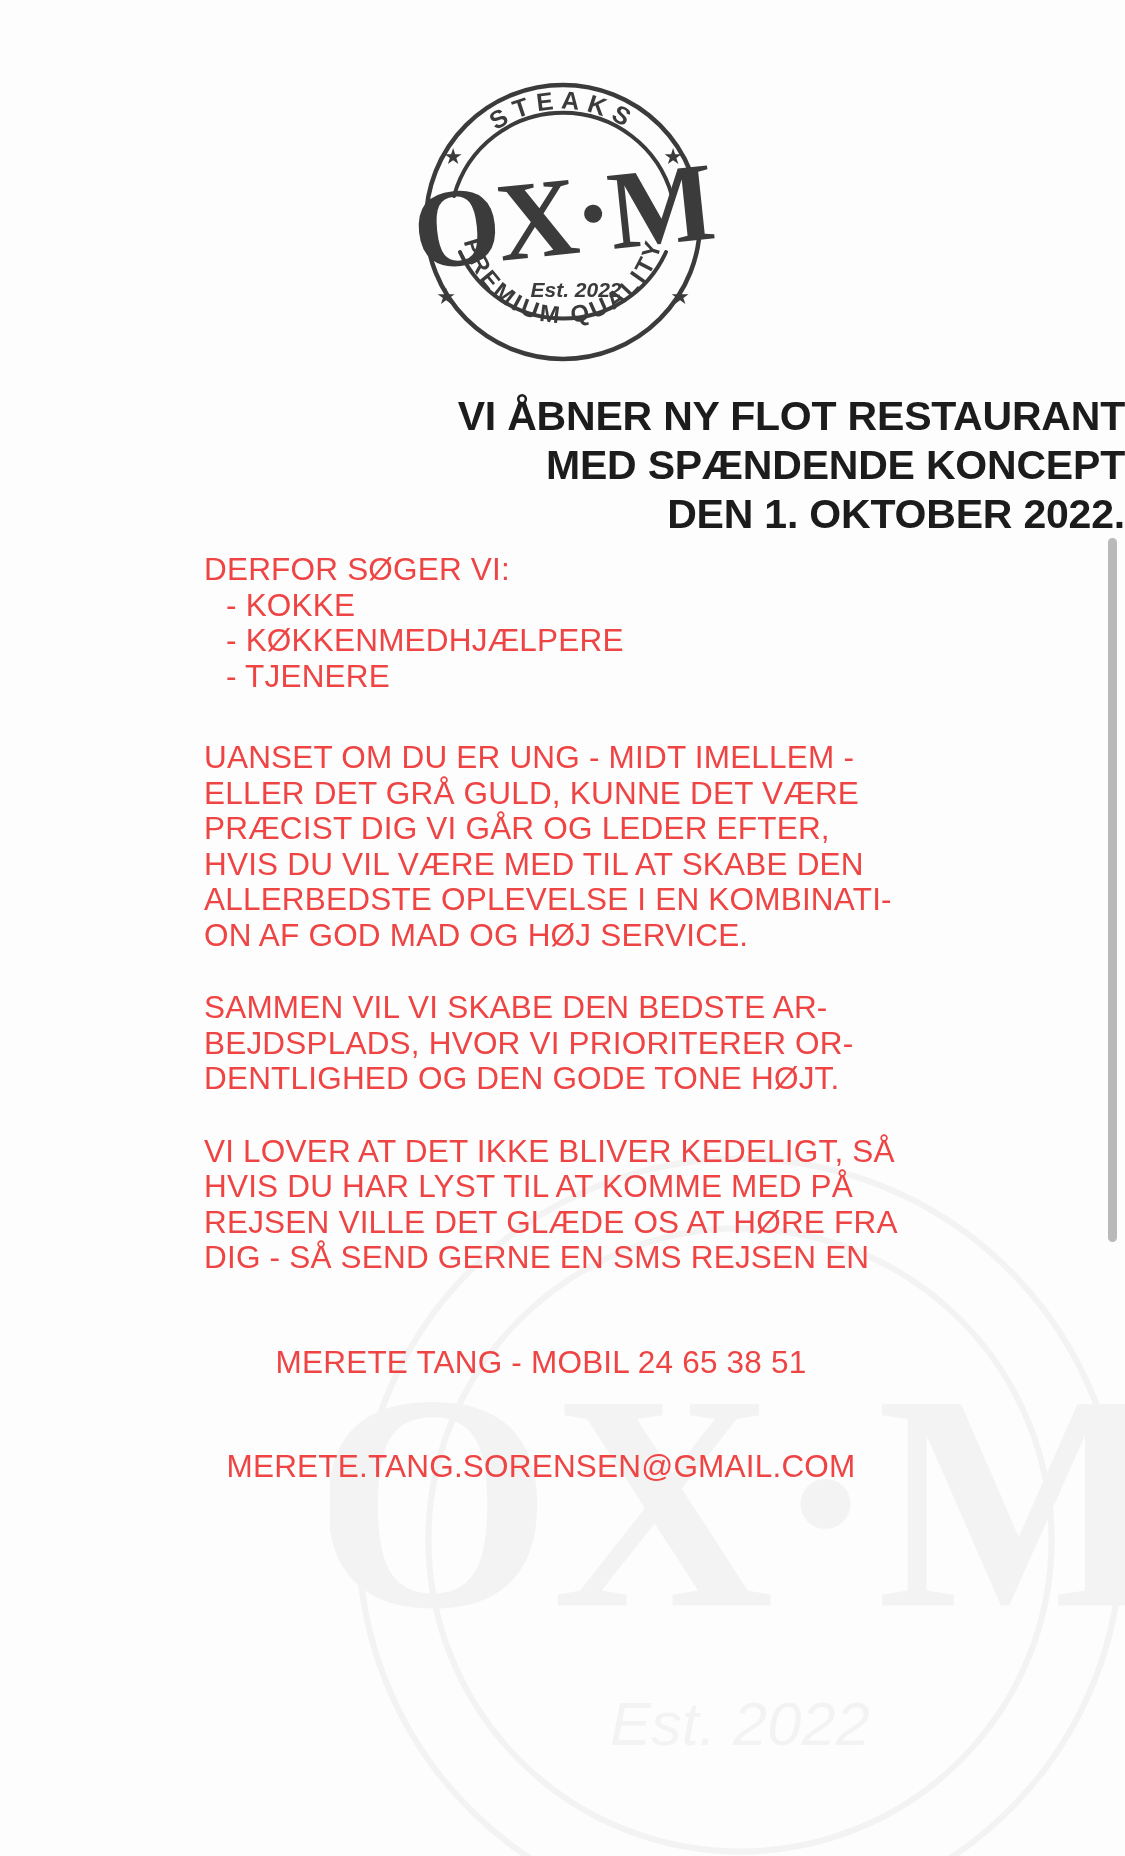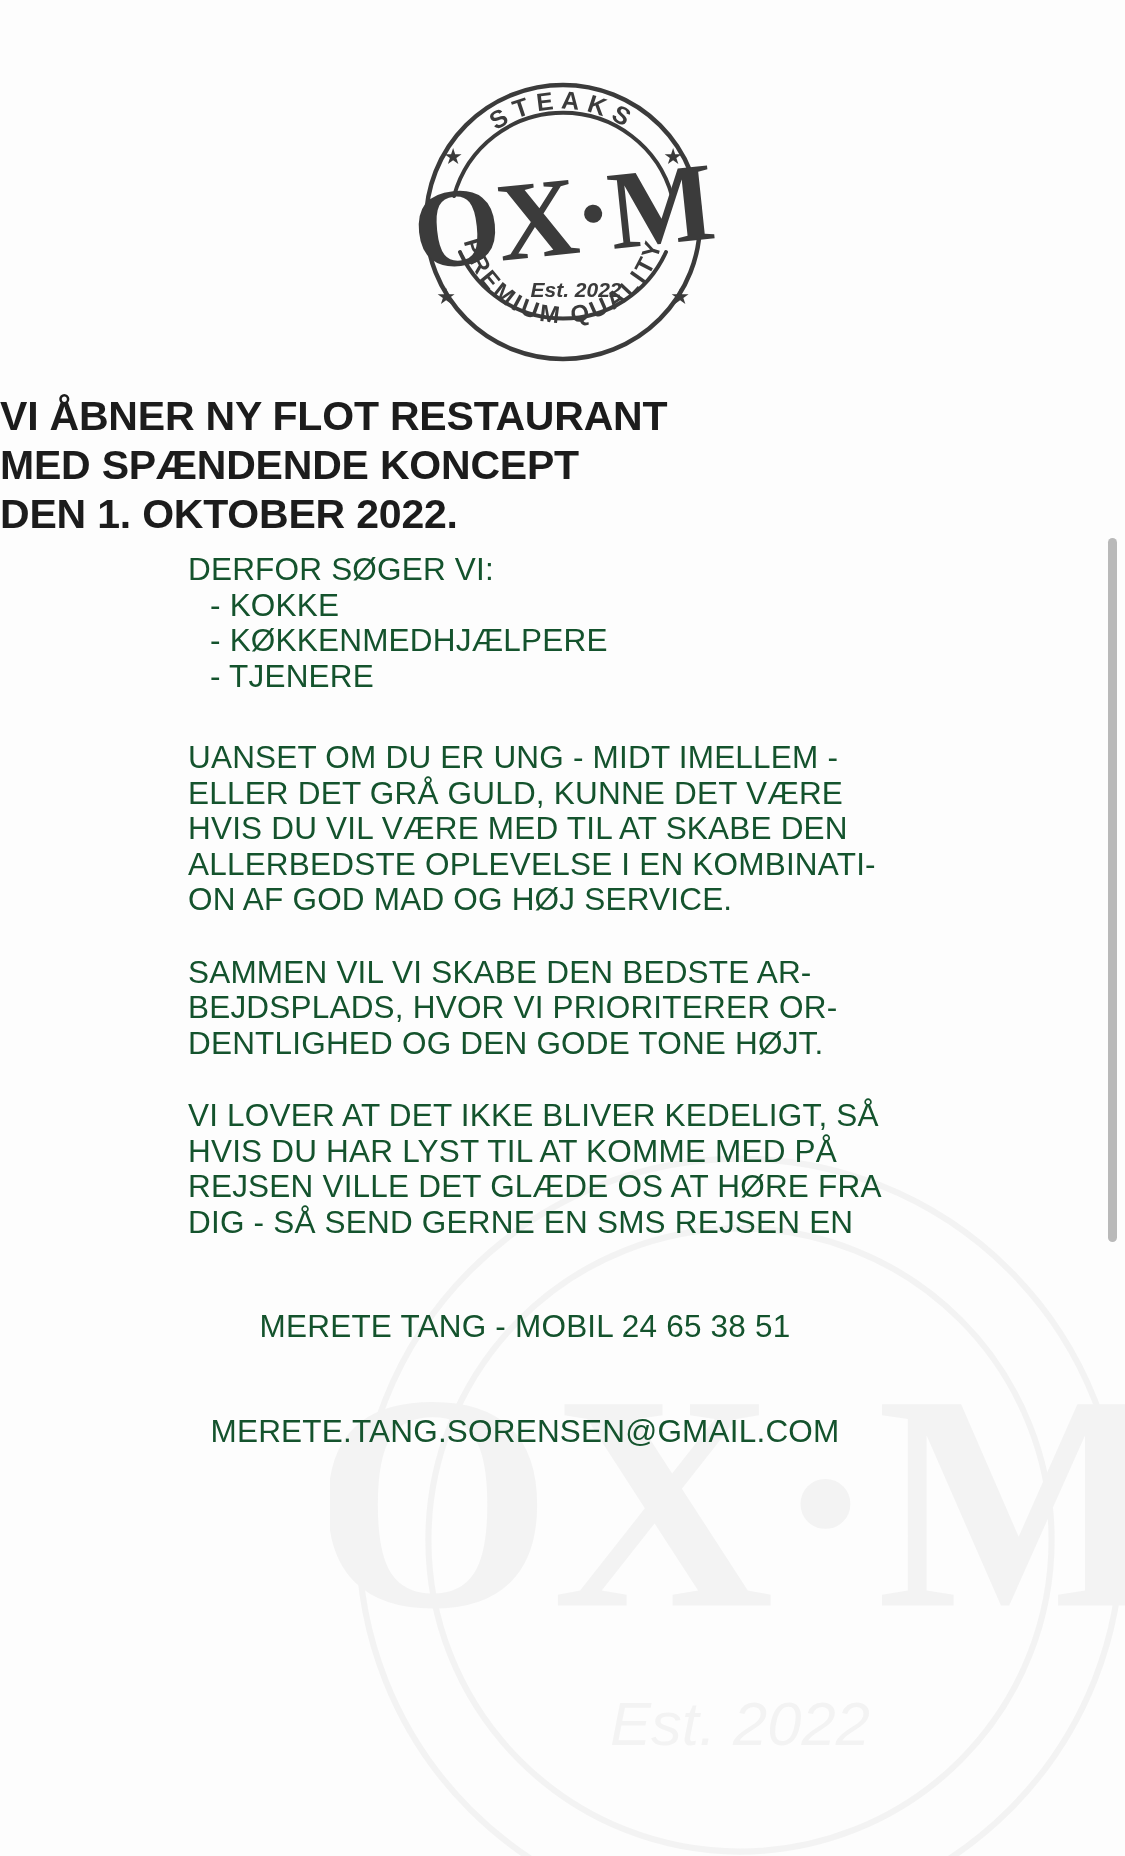--- a/index.html
+++ b/index.html
@@ -50,39 +50,39 @@
     z-index: 3;
   }
   .logo-wrap svg { width: 100%; height: 100%; display: block; }
 
   
   .headline {
     position: absolute;
     left: 0;
     top: 392px;
     width: 1125px;
-    text-align: left;
+    text-align: right;
     z-index: 3;
     font-family: "Liberation Sans", sans-serif;
     font-weight: 700;
     font-size: 41px;
     line-height: 49px;
     letter-spacing: -0.2px;
     color: #1c1c1c;
   }
   .headline div { white-space: nowrap; }
 
   
   .body-area {
     position: absolute;
-    left: 188px;
+    left: 204px;
     top: 552px;
     width: 700px;
     z-index: 3;
-    color: #14532d;
+    color: #ef4444;
   }
   .ln {
     font-family: "Liberation Sans", sans-serif;
     font-weight: 300;
     font-size: 31.5px;
     line-height: 35.5px;
     letter-spacing: 0.2px;
     white-space: nowrap;
   }
   .ln.italic {
@@ -187,20 +187,21 @@
 
     <div class="ln">DERFOR SØGER VI:</div>
     <div class="ln italic indent">- KOKKE</div>
     <div class="ln italic indent">- KØKKENMEDHJÆLPERE</div>
     <div class="ln italic indent">- TJENERE</div>
 
     <div class="gap-lg"></div>
 
     <div class="ln">UANSET OM DU ER UNG - MIDT IMELLEM -</div>
     <div class="ln">ELLER DET GRÅ GULD, KUNNE DET VÆRE</div>
+    <div class="ln">PRÆCIST DIG VI GÅR OG LEDER EFTER,</div>
     <div class="ln">HVIS DU VIL VÆRE MED TIL AT SKABE DEN</div>
     <div class="ln">ALLERBEDSTE OPLEVELSE I EN KOMBINATI-</div>
     <div class="ln">ON AF GOD MAD OG HØJ SERVICE.</div>
 
     <div class="gap-md"></div>
 
     <div class="ln">SAMMEN VIL VI SKABE DEN BEDSTE AR-</div>
     <div class="ln">BEJDSPLADS, HVOR VI PRIORITERER OR-</div>
     <div class="ln">DENTLIGHED OG DEN GODE TONE HØJT.</div>
 

